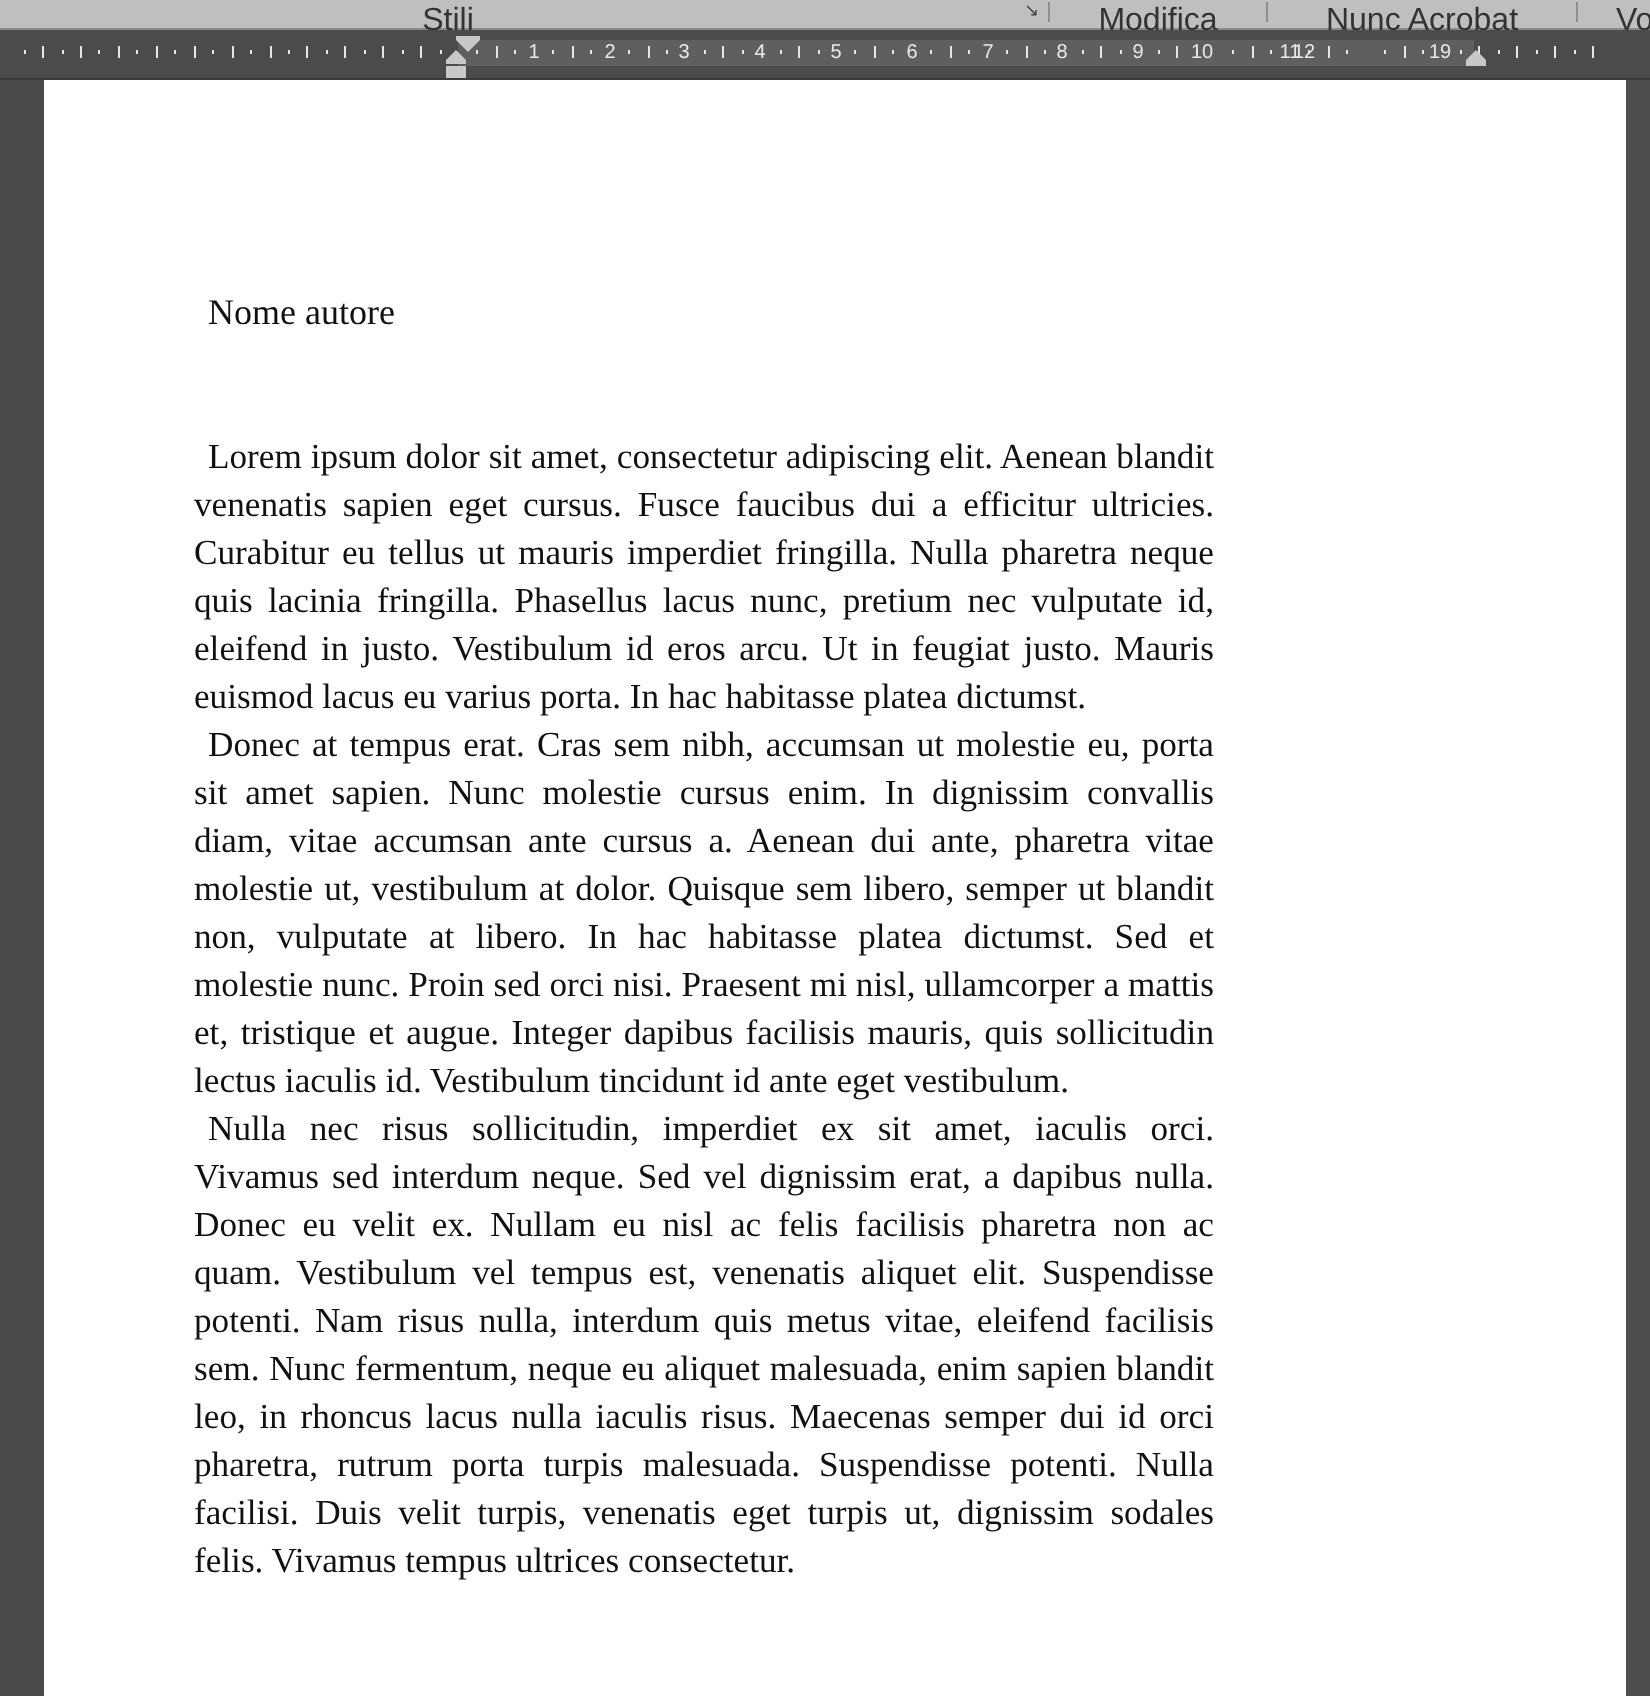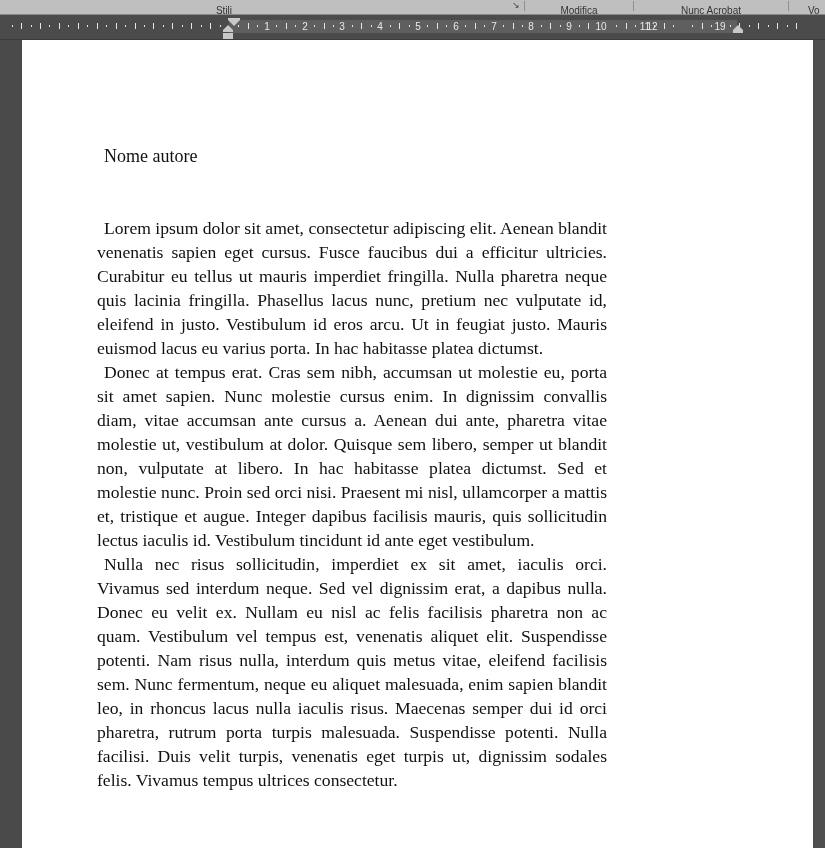--- a/index.html
+++ b/index.html
@@ -1,18 +1,18 @@
 <!DOCTYPE html>
 <html><head>
 <meta charset="utf-8">
 <style>
   html, body { margin:0; padding:0; }
   body { width:825px; height:848px; overflow:hidden; background:#4a4a4a; position:relative; font-family:"Liberation Sans", sans-serif; }
   .ribbon { position:absolute; left:0; top:0; width:825px; height:14px; background:#bfbfbf; border-bottom:1px solid #8a8a8a; }
-  .group-label { position:absolute; top:4px; height:14px; line-height:13px; font-size:10px; color:#333; text-align:center; }
+  .group-label { position:absolute; top:4px; height:14px; line-height:13px; font-size:16px; color:#333; text-align:center; }
   .sep { position:absolute; top:1px; width:1px; height:10px; background:#8f8f8f; }
   .launcher { position:absolute; left:512px; top:1px; width:9px; height:9px; font-size:9px; line-height:9px; color:#444; }
   .ruler-bar { position:absolute; left:0; top:15px; width:825px; height:24px; background:#4b4b4b; border-bottom:1px solid #3b3b3b; }
   .ruler-active { position:absolute; left:229px; top:20px; width:508px; height:13px; background:#5f5f5f; }
   .tick { position:absolute; background:#e6e6e6; width:1px; }
   .num { position:absolute; top:20px; font-size:10px; color:#e8e8e8; line-height:13px; transform:translateX(-50%); }
   .marker { position:absolute; }
   .page { position:absolute; left:22px; top:40px; width:791px; height:808px; background:#ffffff; }
   .scroll-strip { position:absolute; left:813px; top:40px; width:12px; height:808px; background:#4e4e4e; }
   .title { position:absolute; left:82px; top:66px; font-family:"Liberation Serif", serif; font-size:28px; color:#111; letter-spacing:-0.3px; }

